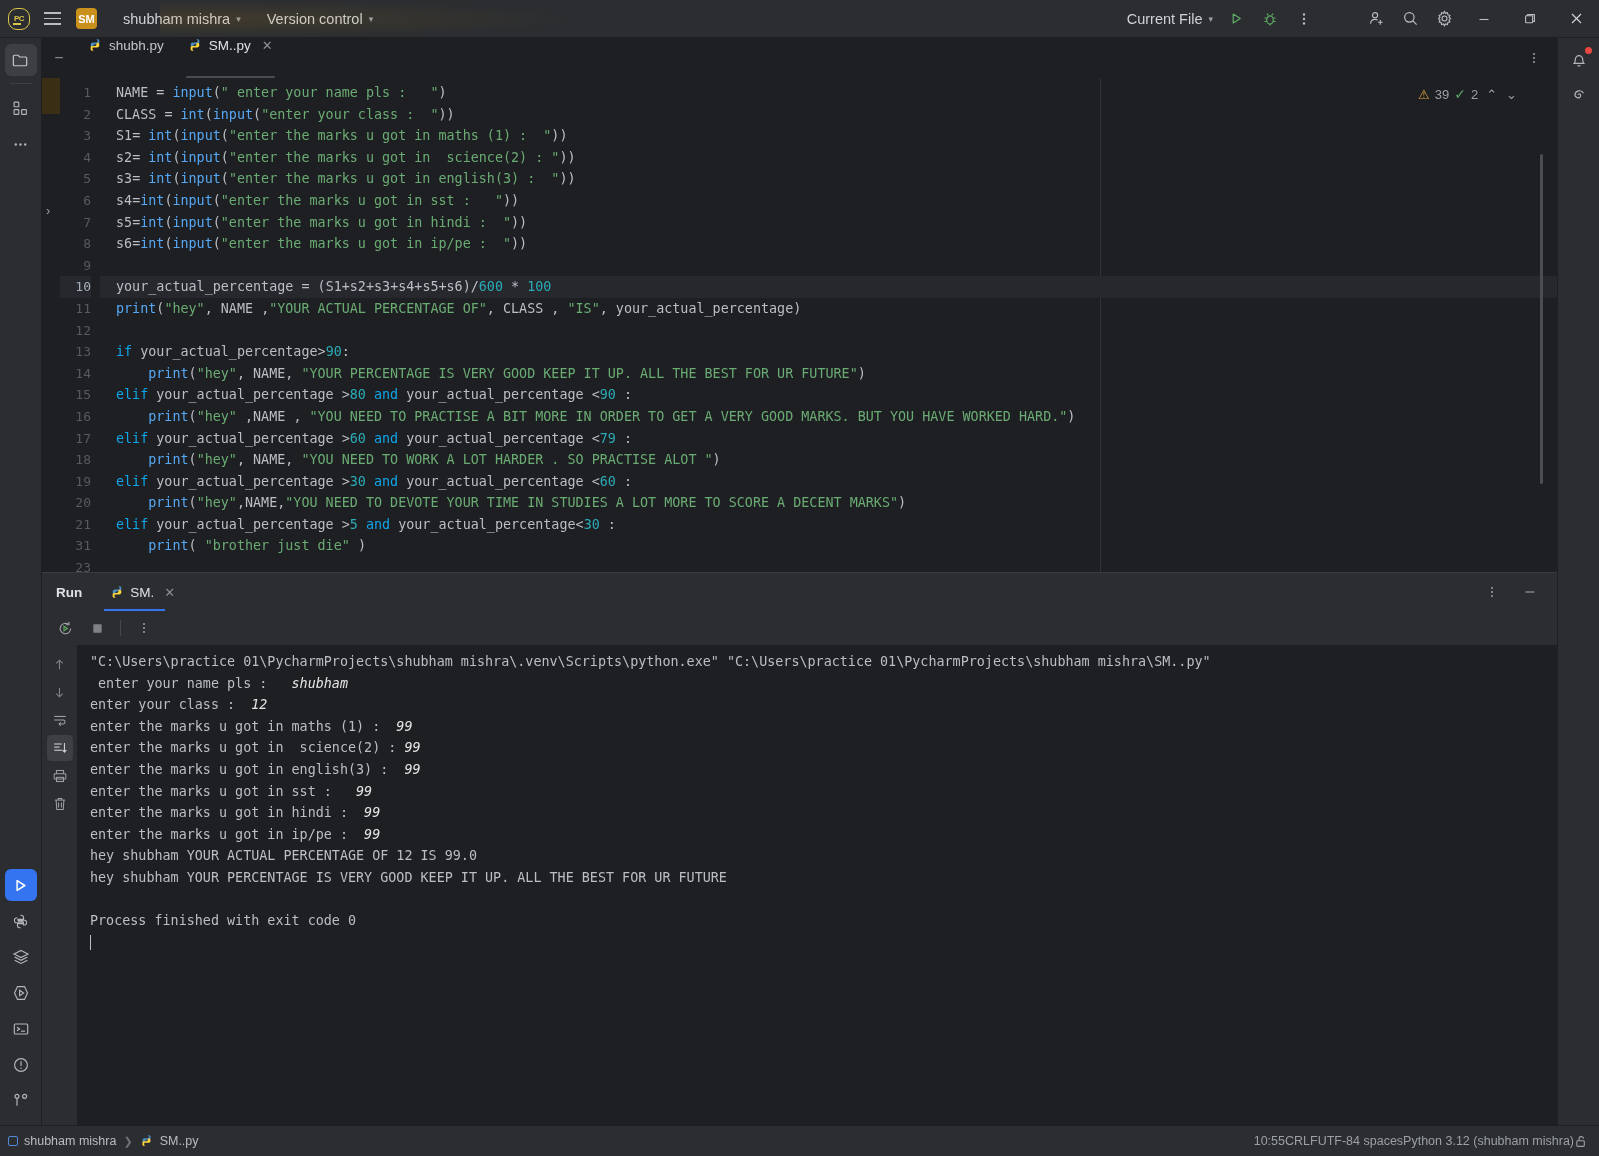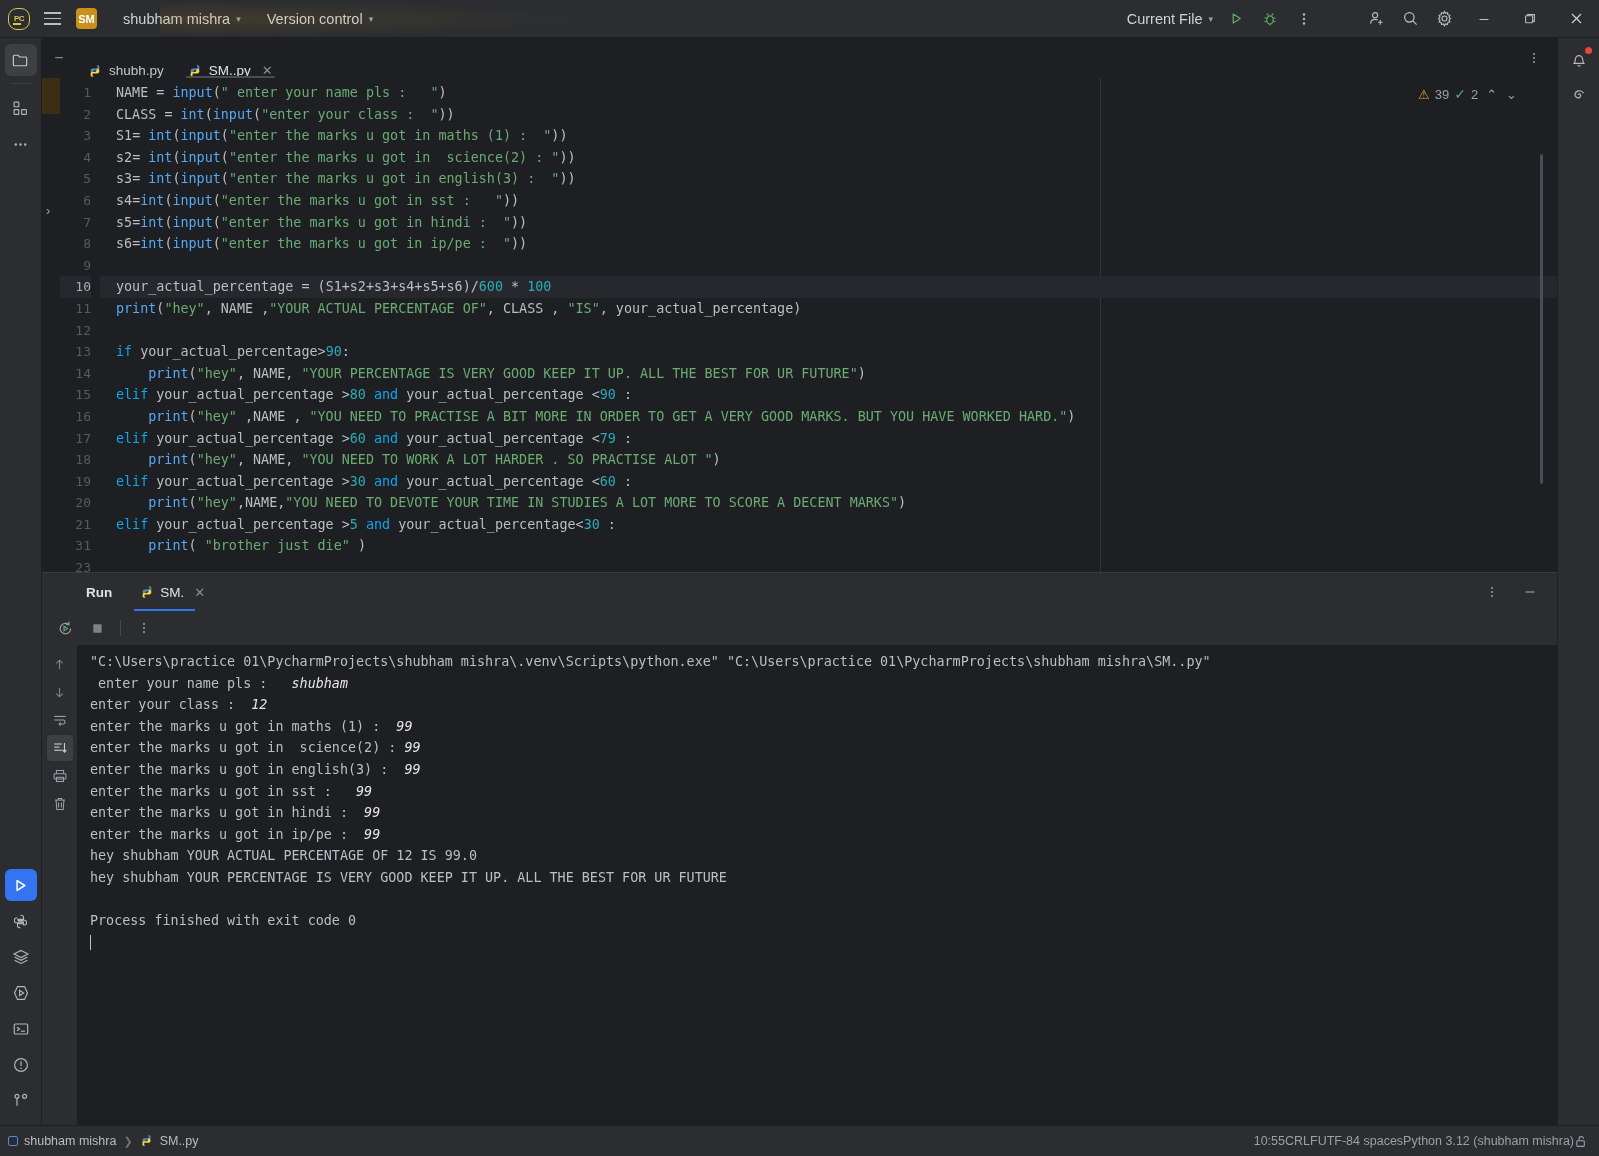--- a/index.html
+++ b/index.html
@@ -59,21 +59,21 @@
   .rail-bottom { margin-top: auto; display: flex; flex-direction: column; align-items: center; padding-bottom: 4px; }
 
   
   .center { flex: 1; display: flex; flex-direction: column; min-width: 0; }
 
   
   .tabbar { height: 40px; background: #1e1f22; display: flex; align-items: stretch;
      flex: 0 0 40px; position: relative; }
   .tab-collapse { width: 34px; display: flex; align-items: center; justify-content: center;
      color: #888b90; font-size: 16px; cursor: pointer; }
-  .tab { display: flex; align-items: flex-end; gap: 7px; padding: 0 12px; font-size: 13.5px;
+  .tab { display: flex; align-items: flex-start; gap: 7px; padding: 0 12px; font-size: 13.5px;
      color: #c3c6ca; cursor: pointer; position: relative; }
   .tab.active { color: #dfe1e5; }
   .tab.active:after { content: ""; position: absolute; left: 10px; right: 10px; bottom: 0;
      height: 2px; background: #4a4c50; border-radius: 1px; }
   .pyicon { width: 14px; height: 14px; flex: 0 0 14px; position: relative; }
   .tab-close { color: #8a8d91; font-size: 13px; margin-left: 4px; }
   .tabbar-right { margin-left: auto; display: flex; align-items: center; padding-right: 6px; }
 
   
   .editor-wrap { flex: 1; display: flex; min-height: 0; position: relative; background: #1e1f22; }
@@ -105,21 +105,21 @@
   .inspect .warn { color: #d9a33a; font-size: 13px; }
   .inspect .chk { color: #5fa86b; font-size: 14px; }
   .ed-scroll { position: absolute; right: 14px; top: 76px; width: 3px; height: 330px;
      background: #4a4d52; border-radius: 2px; }
 
   
   .runpanel { flex: 0 0 553px; height: 553px; background: #1e1f22; display: flex;
      flex-direction: column; border-top: 1px solid #393b40; }
   .run-header { height: 38px; flex: 0 0 38px; display: flex; align-items: center;
      background: #2b2d30; padding-left: 14px; }
-  .run-title { color: #dfe1e5; font-size: 13.5px; font-weight: 600; margin-right: 22px; margin-left: 30px; }
+  .run-title { color: #dfe1e5; font-size: 13.5px; font-weight: 600; margin-right: 22px; }
   .run-tab { display: flex; align-items: center; gap: 6px; font-size: 13.5px; color: #dfe1e5;
      height: 38px; position: relative; padding: 0 6px; cursor: pointer; }
   .run-tab:after { content: ""; position: absolute; left: 0; right: 16px; bottom: 0; height: 2px; background: #3574f0; }
   .run-header-right { margin-left: auto; display: flex; align-items: center; gap: 4px; padding-right: 10px; }
   .run-body { flex: 1; display: flex; min-height: 0; background: #1e1f22; }
   .run-toolcol { width: 36px; flex: 0 0 36px; background: #2b2d30; display: flex;
      flex-direction: column; align-items: center; padding-top: 6px; gap: 2px; border-right: 1px solid #1e1f22; }
   .rt-icon { width: 26px; height: 26px; display: flex; align-items: center; justify-content: center;
      color: #9ea1a6; border-radius: 4px; cursor: pointer; }
   .rt-icon.sel { background: #3d3f42; color: #cfd2d6; }

